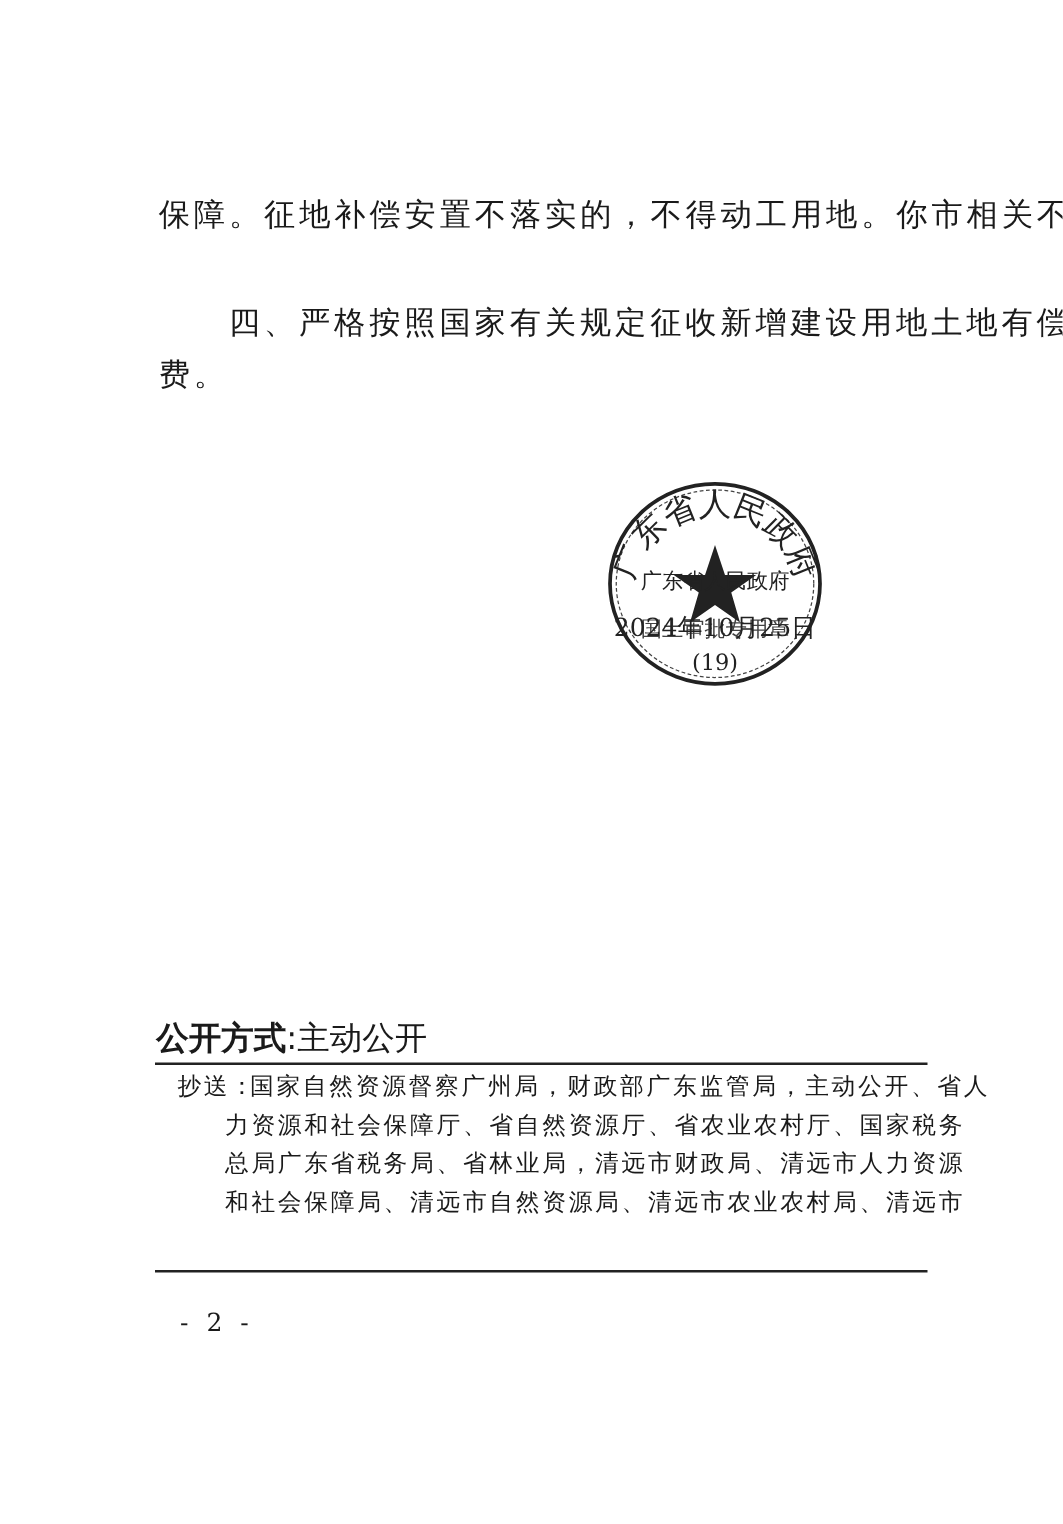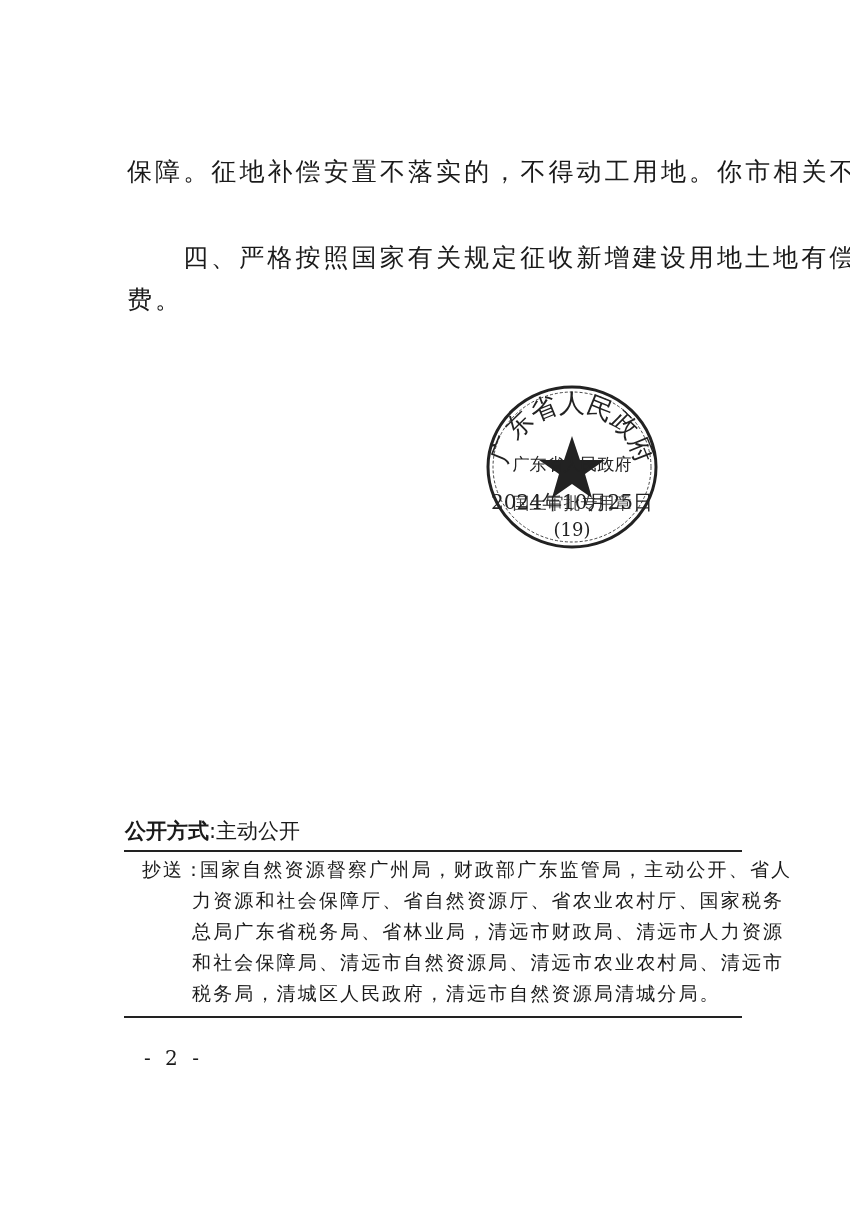--- a/index.html
+++ b/index.html
@@ -4,28 +4,28 @@
 <style>
   html, body { margin: 0; padding: 0; background: #ffffff; }
   body { width: 850px; height: 1219px; position: relative; overflow: hidden;
          font-family: "DejaVu Serif", "Liberation Serif", serif; color: #1a1a1a; }
   .page { position: absolute; left: 0; top: 0; width: 850px; height: 1219px; background: #fff; }
   .body-line { position: absolute; left: 127px; font-size: 25px; line-height: 30px;
                letter-spacing: 3.1px; white-space: nowrap; }
   .indent { left: 183px; }
   .seal { position: absolute; left: 484px; top: 384px; width: 176px; height: 166px; }
   .seal svg { width: 100%; height: 100%; }
-  .disclosure { position: absolute; left: 125px; top: 818px; font-size: 21px; line-height: 26px;
+  .disclosure { position: absolute; left: 125px; top: 818px; font-size: 26px; line-height: 26px;
                 white-space: nowrap; }
   .disclosure .label { font-family: "DejaVu Sans", "Liberation Sans", sans-serif; font-weight: bold; }
   .disclosure .value { font-family: "DejaVu Sans", "Liberation Sans", sans-serif; }
   .rule { position: absolute; left: 124px; width: 618px; height: 2px; background: #222; }
   .cc-label { position: absolute; left: 142px; top: 857px; font-size: 19px; line-height: 24px;
               letter-spacing: 2px; white-space: nowrap; }
-  .cc-line { position: absolute; left: 192px; font-size: 19px; line-height: 24px;
+  .cc-line { position: absolute; left: 180px; font-size: 19px; line-height: 24px;
              letter-spacing: 2.15px; white-space: nowrap; }
   .page-num { position: absolute; left: 144px; top: 1046px; font-size: 20px; line-height: 24px;
               letter-spacing: 4px; white-space: nowrap; }
 </style>
 </head>
 <body>
 
 <div class="page">
 
   <div class="body-line" style="top:157px;">保障。征地补偿安置不落实的，不得动工用地。你市相关不动产</div>
@@ -54,18 +54,17 @@
     <span class="label">公开方式</span><span class="value">:</span><span class="value">主动公开</span>
   </div>
 
   <div class="rule" style="top:850px;"></div>
 
   <div class="cc-label">抄送：</div>
   <div class="cc-line" style="left:200px; top:857px;">国家自然资源督察广州局，财政部广东监管局，主动公开、省人</div>
   <div class="cc-line" style="top:888px;">力资源和社会保障厅、省自然资源厅、省农业农村厅、国家税务</div>
   <div class="cc-line" style="top:950px;">和社会保障局、清远市自然资源局、清远市农业农村局、清远市</div>
   <div class="cc-line" style="top:919px;">总局广东省税务局、省林业局，清远市财政局、清远市人力资源</div>
-  <div class="cc-line" style="top:981px;">税务局，清城区人民政府，清远市自然资源局清城分局。</div>
 
   <div class="rule" style="top:1016px;"></div>
 
   <div class="page-num">- 2 -</div>
 </div>
 
 </body></html>

